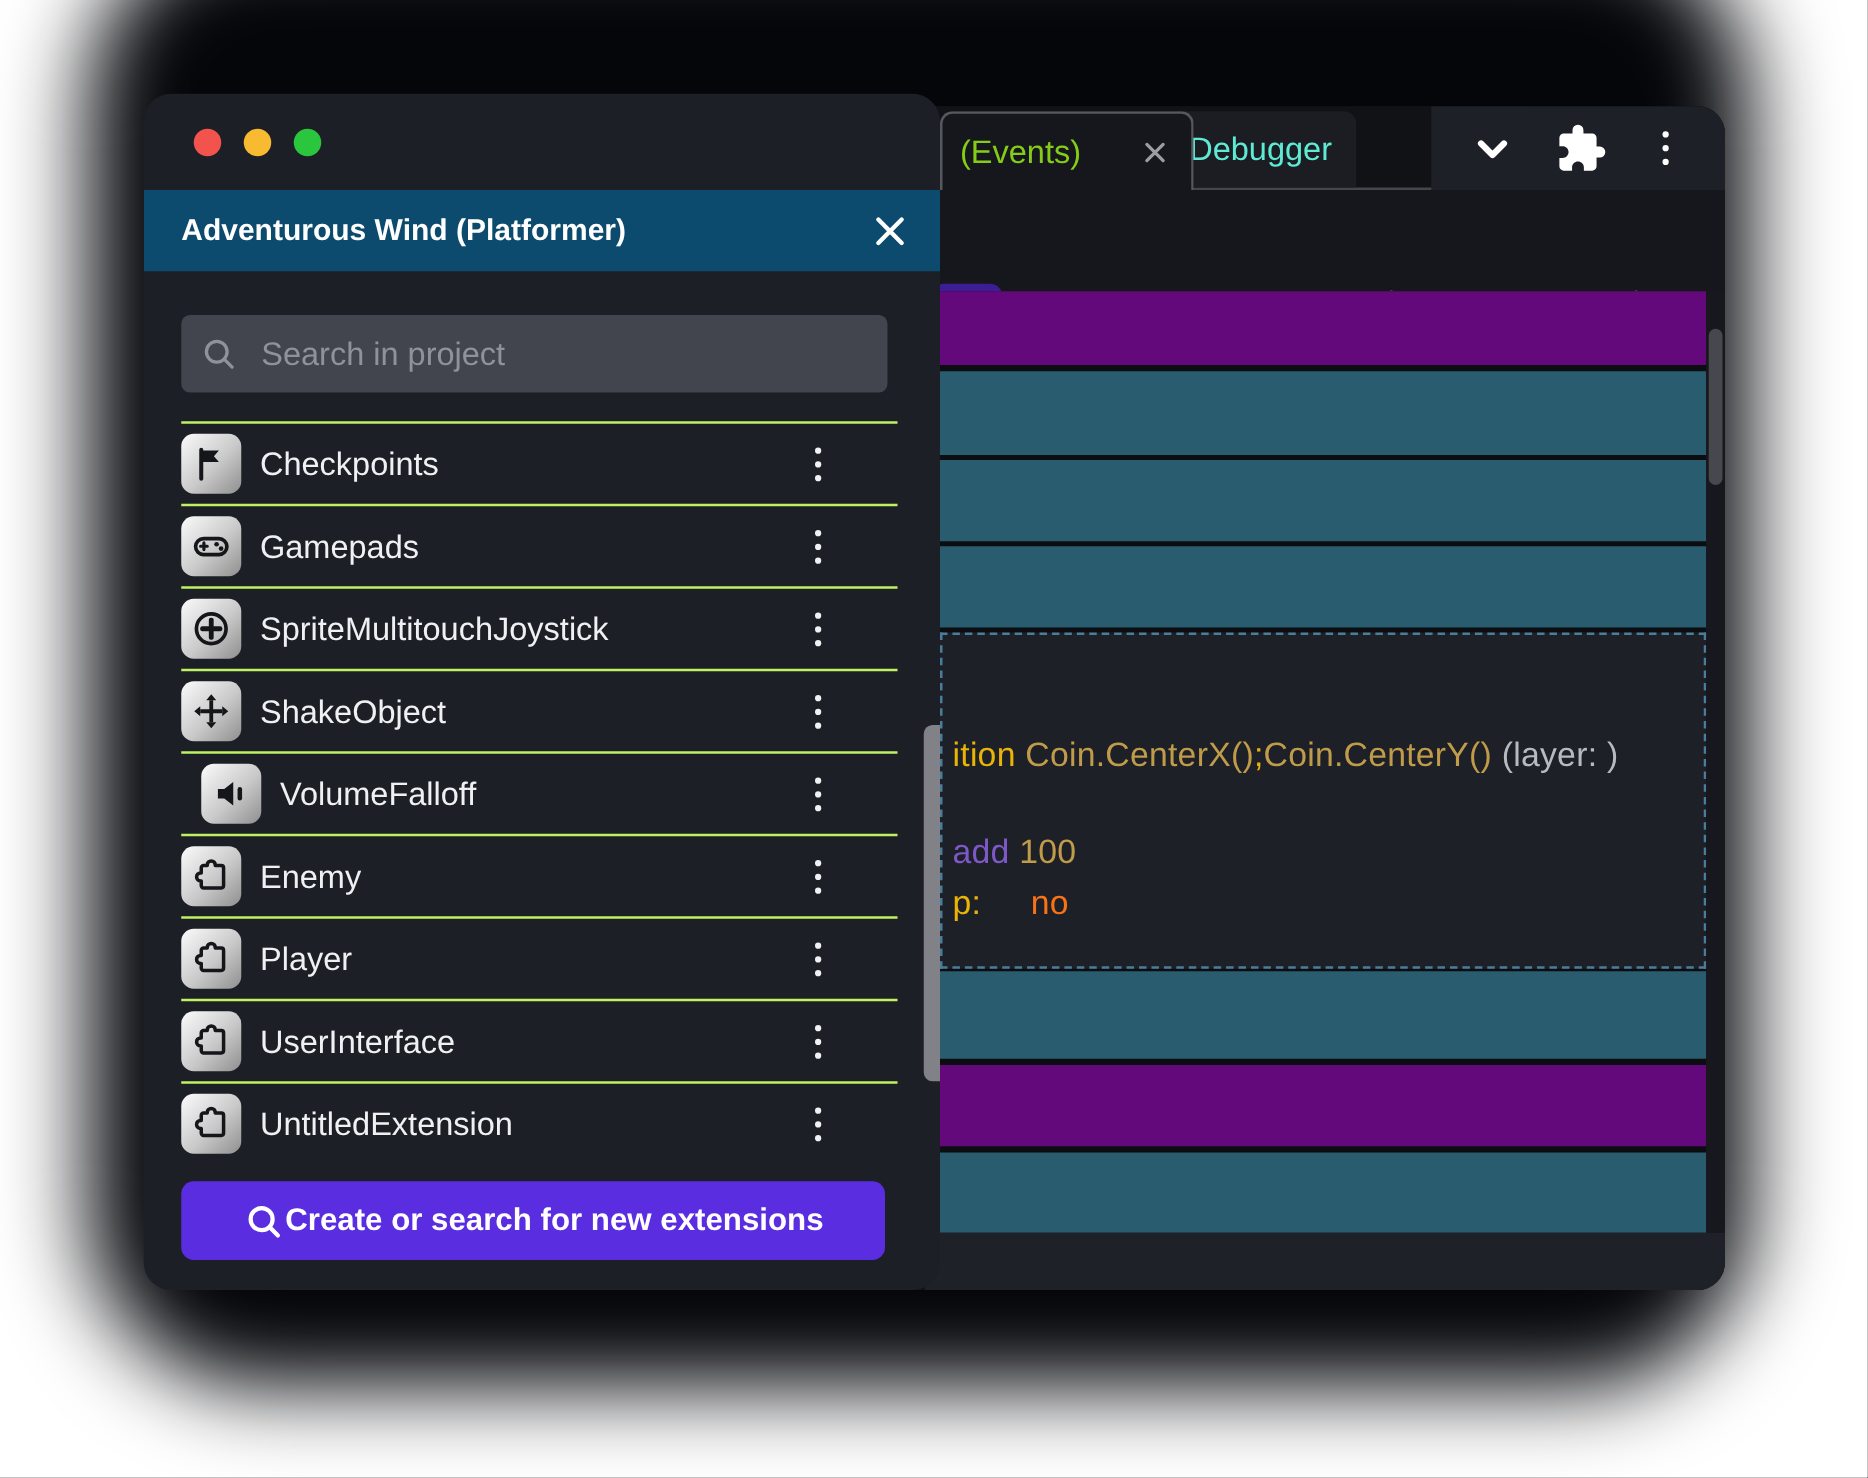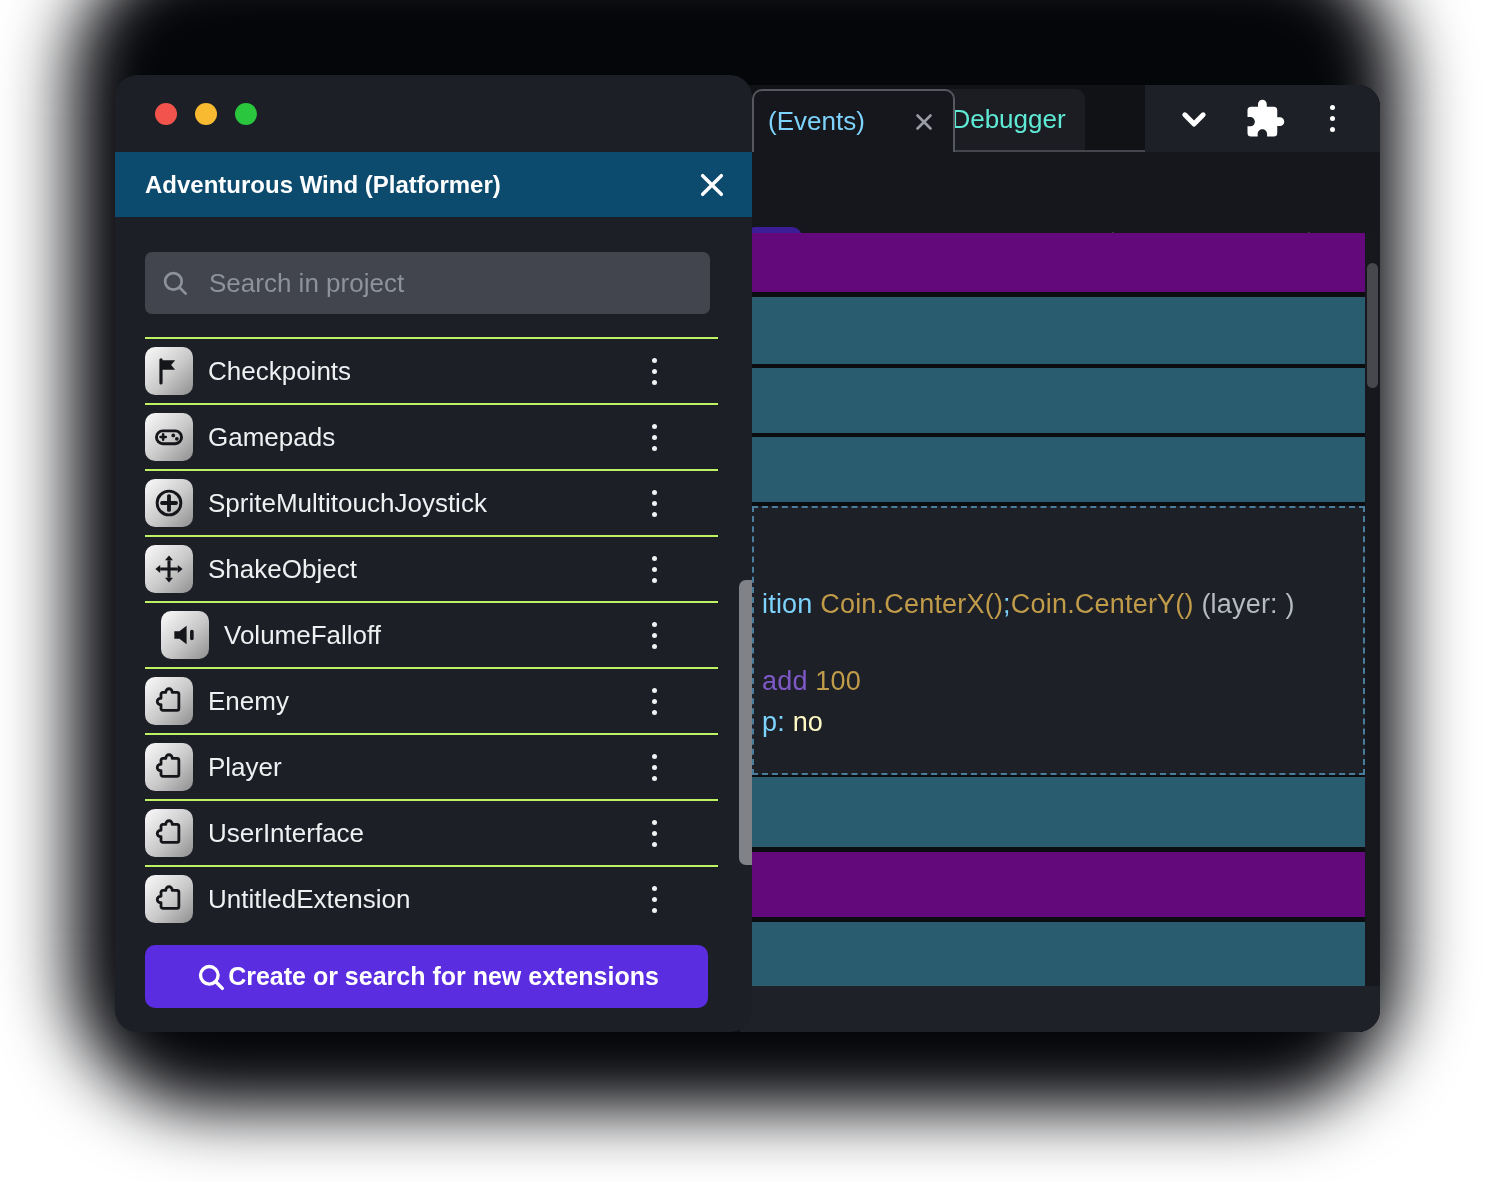--- a/index.html
+++ b/index.html
@@ -10,40 +10,40 @@
   .shadow-blob{position:absolute;left:70px;top:-60px;width:1330px;height:1170px;
     background:#05060a;border-radius:140px;filter:blur(34px);}
   
   .back-window{position:absolute;left:400px;top:85px;width:980px;height:947px;
     background:#121317;border-radius:22px;overflow:hidden;}
   .tabstrip{position:absolute;left:0;top:0;right:0;height:67px;background:#111216;}
   .tabstrip-underline{position:absolute;left:0;top:65px;right:0;height:2px;background:#43464d;}
   .tab{position:absolute;top:4px;height:61px;border-radius:10px 10px 0 0;
     display:flex;align-items:center;font-size:26px;}
   .tab.active{left:352px;width:171px;background:#16171c;border:2px solid #55585e;border-bottom:none;
-    color:#7dd3fc;padding:0 14px;justify-content:space-between;z-index:2;align-items:center;}
+    color:#84cc16;padding:0 14px;justify-content:space-between;z-index:2;align-items:center;}
   .tab.inactive{left:532px;width:153px;background:#1b1d23;color:#5eead4;justify-content:center;}
   .tab-close{width:30px;height:30px;display:flex;align-items:center;justify-content:center;}
   .strip-controls{position:absolute;left:745px;top:0;width:235px;height:67px;background:#1e2027;
     display:flex;align-items:center;justify-content:space-evenly;}
   .toolbar{position:absolute;left:0;top:67px;right:0;height:81px;background:#16171c;}
   .globe-btn{position:absolute;left:345px;top:75px;width:57px;height:61px;background:#3b1d96;
     border-radius:10px;display:flex;align-items:center;justify-content:center;}
   .tb-btn{position:absolute;width:46px;height:46px;top:82px;display:flex;align-items:center;justify-content:center;}
   .tb-div{position:absolute;top:80px;width:2px;height:50px;background:#3a3c42;}
   
   .events-bg{position:absolute;left:340px;top:148px;width:625px;bottom:0;background:#0c0d10;}
   .events-bottom{position:absolute;left:340px;height:46px;bottom:0;width:640px;background:#1e2128;}
   .ev-row{position:absolute;left:352px;width:613px;}
   .ev-row.selected{background:#1d2027;border:2px dashed #4a7d9b;box-sizing:border-box;}
   .scroll-gutter{position:absolute;left:965px;top:148px;width:15px;bottom:46px;background:#17181d;}
   .ev-scroll-thumb{position:absolute;left:967px;top:178px;width:11px;height:125px;border-radius:6px;background:#47484d;}
   .code-line{position:absolute;left:8px;font-size:27px;white-space:nowrap;letter-spacing:.2px;}
-  .c-gray{color:#7dd3fc;} .c-lightgray{color:#b6bac1;} .c-gold{color:#c09b49;}
-  .c-violet{color:#7d58c6;} .c-green{color:#fef9c3;}
+  .c-gray{color:#eab308;} .c-lightgray{color:#b6bac1;} .c-gold{color:#c09b49;}
+  .c-violet{color:#7d58c6;} .c-green{color:#f97316;margin-left:32px;}
   
   .panel-window{position:absolute;left:115px;top:75px;width:637px;height:957px;
     background:#1d1f26;border-radius:22px;overflow:hidden;z-index:5;}
   .traffic{position:absolute;top:28px;display:flex;gap:18px;left:40px;}
   .light{width:22px;height:22px;border-radius:50%;}
   .light.red{background:#f2544d;} .light.yellow{background:#f8ba31;} .light.green{background:#2ac73e;}
   .panel-header{position:absolute;left:0;top:77px;right:0;height:65px;background:#0c4a6e;
     display:flex;align-items:center;justify-content:space-between;padding:0 20px 0 30px;box-sizing:border-box;}
   .panel-title{color:#ffffff;font-size:24px;font-weight:bold;}
   .panel-close{width:40px;height:40px;display:flex;align-items:center;justify-content:center;}

